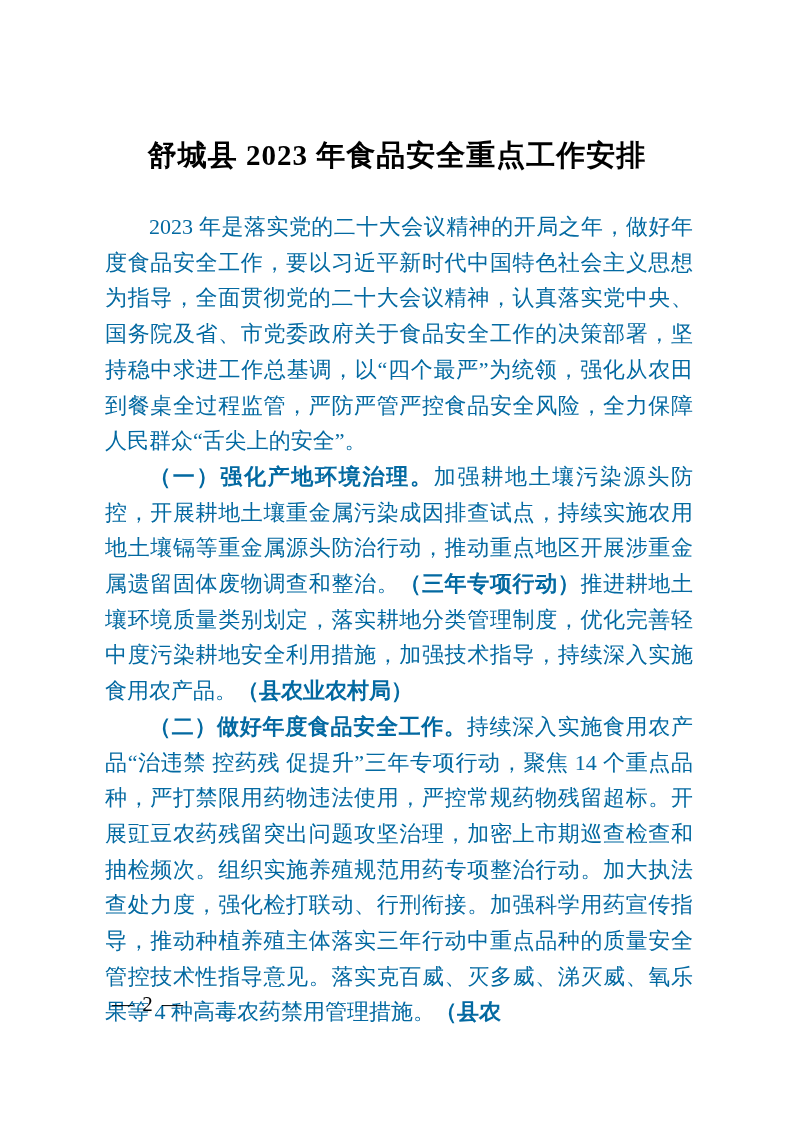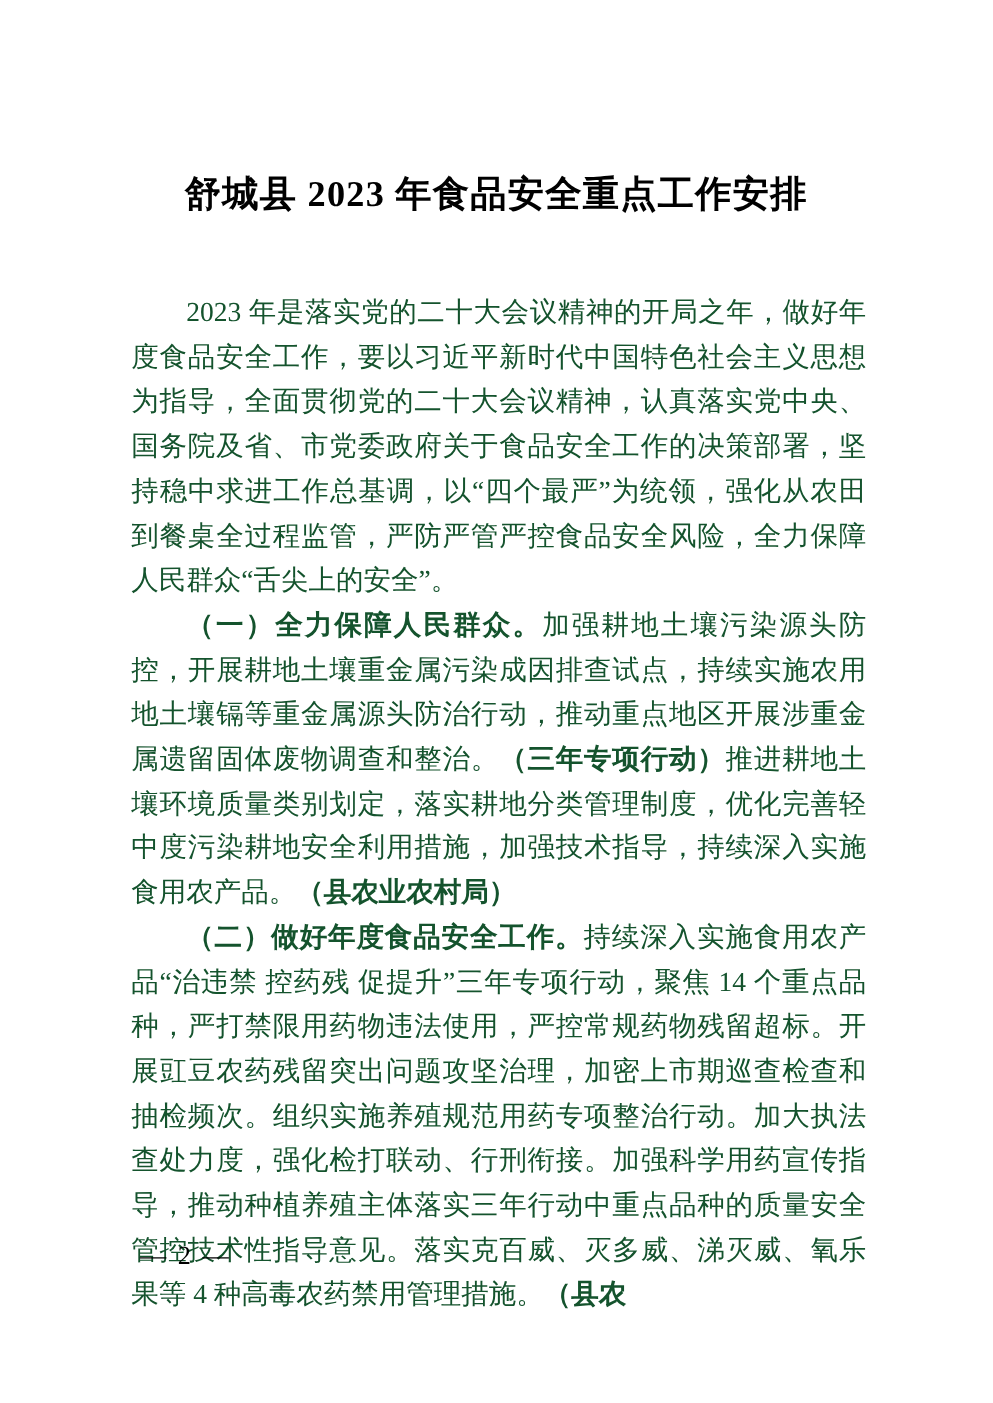--- a/index.html
+++ b/index.html
@@ -20,27 +20,27 @@
     width: 100%;
     text-align: center;
     font-family: "Liberation Serif", serif;
     font-weight: 700;
     font-size: 29px;
     letter-spacing: 1px;
     color: #000000;
   }
   .doc-body {
     position: absolute;
-    top: 232px;
+    top: 209px;
     left: 105px;
     width: 588px;
     font-size: 22px;
     line-height: 35.7px;
     text-align: justify;
-    color: #14532d;
+    color: #0369a1;
   }
   .doc-body p {
     margin: 0;
     text-indent: 2em;
     word-break: break-all;
   }
   .doc-body p.heading {
     font-family: "Liberation Sans", sans-serif;
     font-weight: 700;
     letter-spacing: 1px;
@@ -58,18 +58,18 @@
   }
 </style>
 </head>
 <body>
 
 <div class="page">
   <h1 class="doc-title">舒城县 2023 年食品安全重点工作安排</h1>
 
   <div class="doc-body">
       <p class="body"><span class="run">2023 年是落实党的二十大会议精神的开局之年，做好年度食品安全工作，要以习近平新时代中国特色社会主义思想为指导，全面贯彻党的二十大会议精神，认真落实党中央、国务院及省、市党委政府关于食品安全工作的决策部署，坚持稳中求进工作总基调，以“四个最严”为统领，强化从农田到餐桌全过程监管，严防严管严控食品安全风险，全力保障人民群众“舌尖上的安全”。</span></p>
-      <p class="body"><span class="run bold">（一）全力保障人民群众。</span><span class="run">加强耕地土壤污染源头防控，开展耕地土壤重金属污染成因排查试点，持续实施农用地土壤镉等重金属源头防治行动，推动重点地区开展涉重金属遗留固体废物调查和整治。</span><span class="run bold">（三年专项行动）</span><span class="run">推进耕地土壤环境质量类别划定，落实耕地分类管理制度，优化完善轻中度污染耕地安全利用措施，加强技术指导，持续深入实施食用农产品。</span><span class="run bold">（县农业农村局）</span></p>
+      <p class="body"><span class="run bold">（一）强化产地环境治理。</span><span class="run">加强耕地土壤污染源头防控，开展耕地土壤重金属污染成因排查试点，持续实施农用地土壤镉等重金属源头防治行动，推动重点地区开展涉重金属遗留固体废物调查和整治。</span><span class="run bold">（三年专项行动）</span><span class="run">推进耕地土壤环境质量类别划定，落实耕地分类管理制度，优化完善轻中度污染耕地安全利用措施，加强技术指导，持续深入实施食用农产品。</span><span class="run bold">（县农业农村局）</span></p>
       <p class="body"><span class="run bold">（二）做好年度食品安全工作。</span><span class="run">持续深入实施食用农产品“治违禁 控药残 促提升”三年专项行动，聚焦 14 个重点品种，严打禁限用药物违法使用，严控常规药物残留超标。开展豇豆农药残留突出问题攻坚治理，加密上市期巡查检查和抽检频次。组织实施养殖规范用药专项整治行动。加大执法查处力度，强化检打联动、行刑衔接。加强科学用药宣传指导，推动种植养殖主体落实三年行动中重点品种的质量安全管控技术性指导意见。落实克百威、灭多威、涕灭威、氧乐果等 4 种高毒农药禁用管理措施。</span><span class="run bold">（县农</span></p>
     </div>
 
   <div class="page-footer">— 2 —</div>
 </div>
 
 </body></html>

